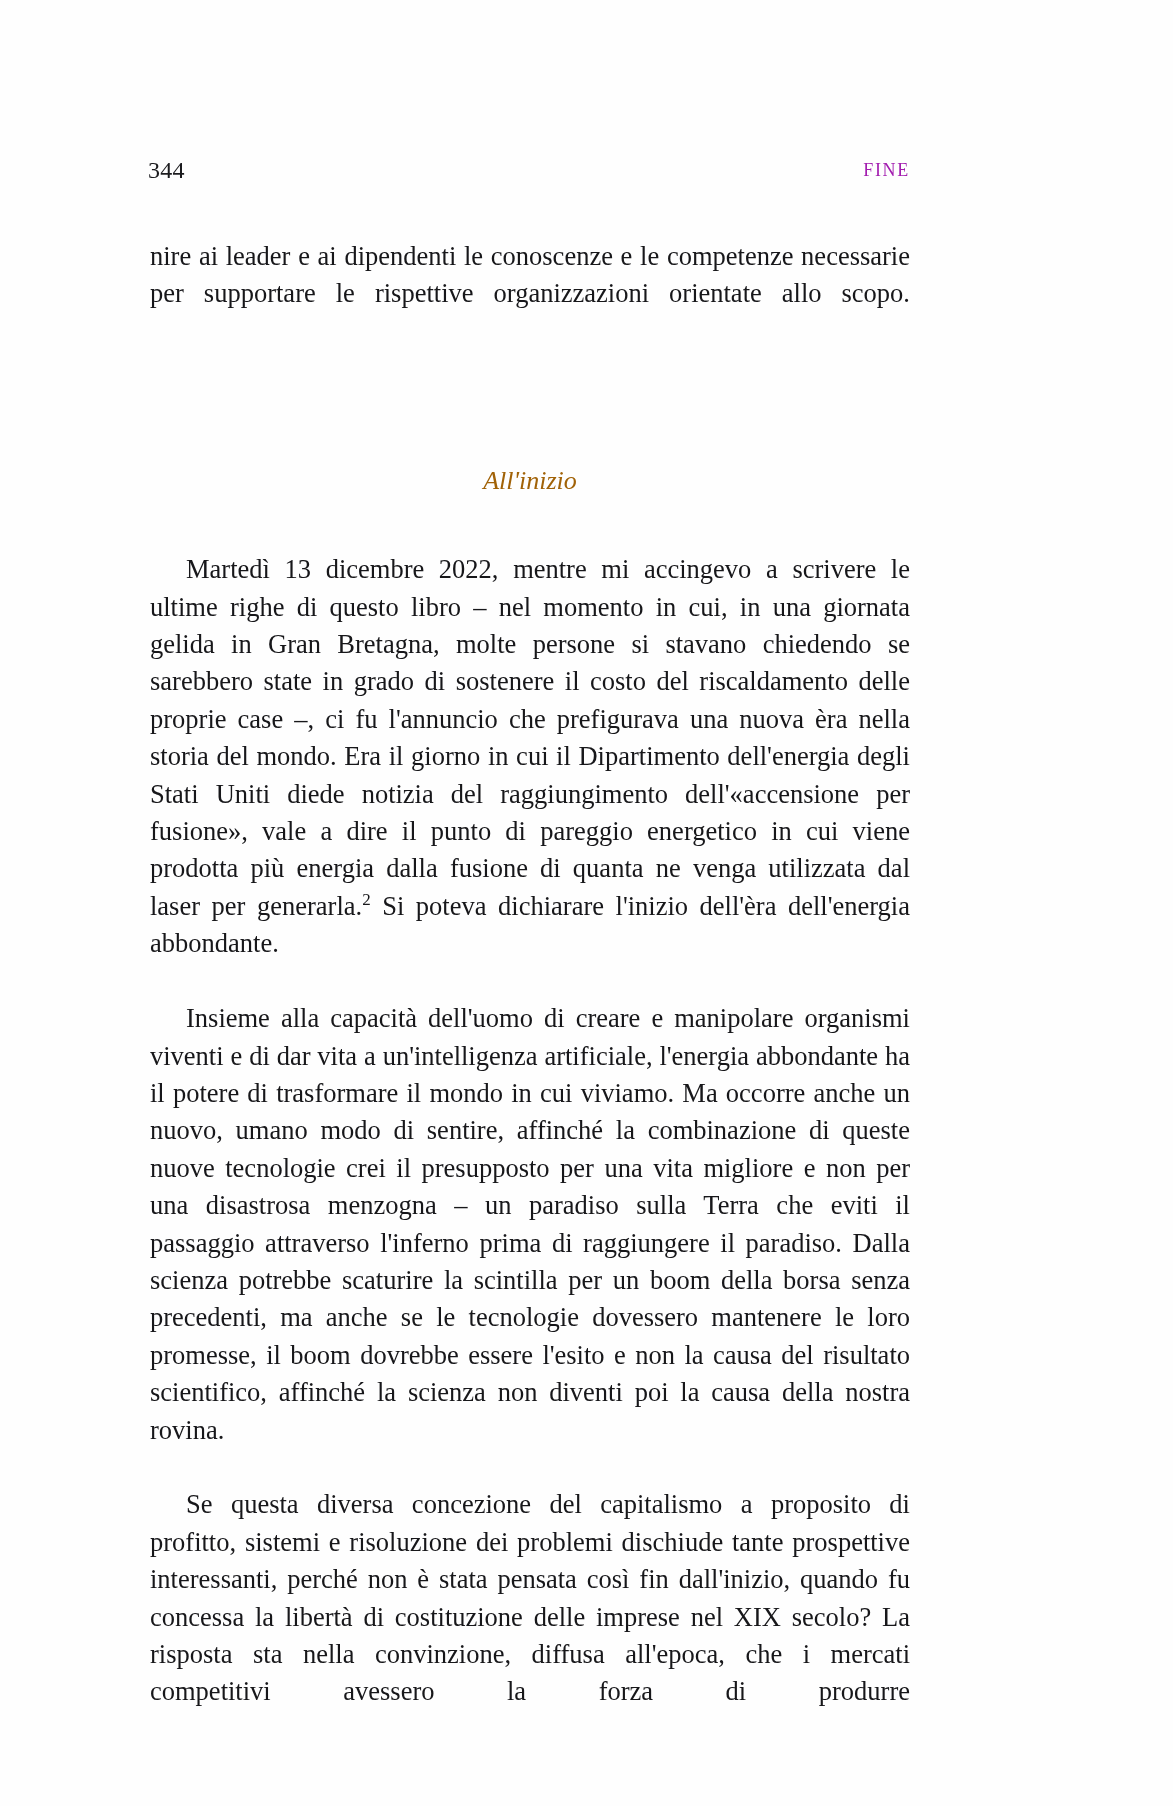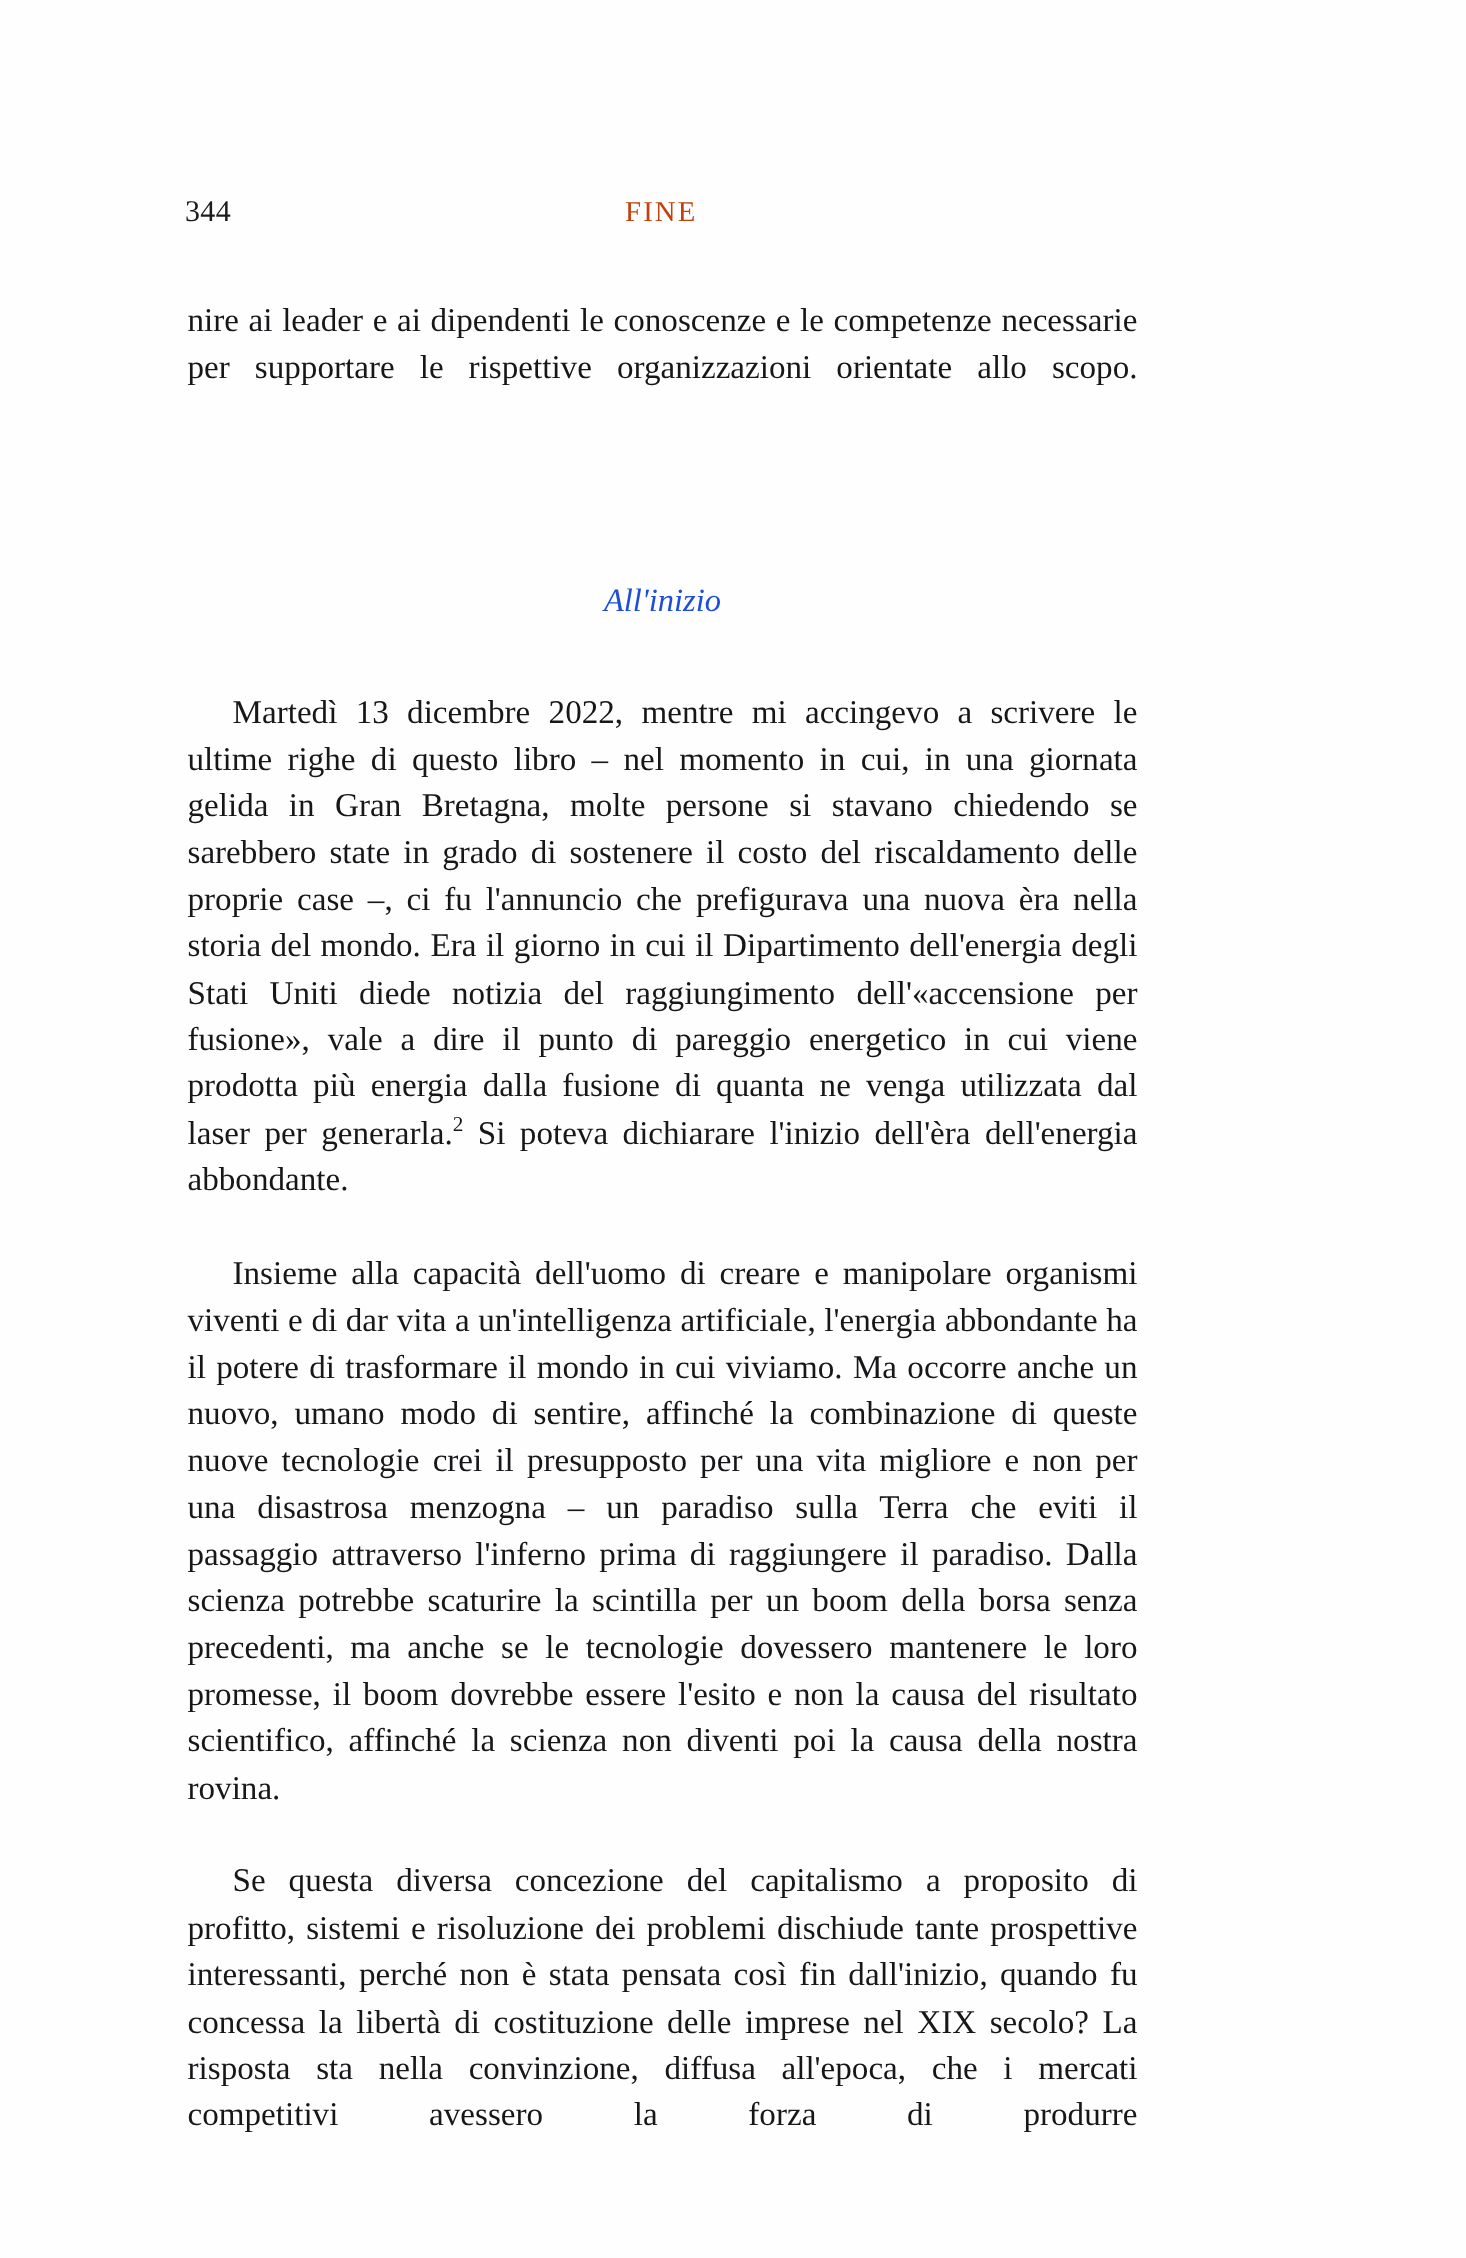--- a/index.html
+++ b/index.html
@@ -39,27 +39,27 @@
     font-size: 24px;
     line-height: 40px;
     letter-spacing: 0.3px;
     color: #1b1b1e;
   }
   .head-title {
     position: absolute;
     left: 0;
     right: 0;
     top: 7px;
-    text-align: center;
-    font-size: 23px;
+    text-align: right;
+    font-size: 18px;
     line-height: 26px;
     letter-spacing: 1.7px;
     font-variant: small-caps;
     text-transform: uppercase;
-    color: #c2410c;
+    color: #a21caf;
   }
 
   
   .textblock {
     position: absolute;
     left: 150px;
     top: 238px;
     width: 760px;
   }
 
@@ -86,21 +86,21 @@
     width: 100%;
   }
 
   .section-heading {
     margin: 0;
     font-style: italic;
     font-size: 26px;
     line-height: 37px;
     text-align: center;
     font-weight: normal;
-    color: #1d4ed8;
+    color: #a16207;
   }
 
   .gap-before-heading { height: 112px; }
   .gap-after-heading  { height: 52px; }
 
   sup.fn {
     font-size: 17px;
     vertical-align: super;
     line-height: 0;
   }

